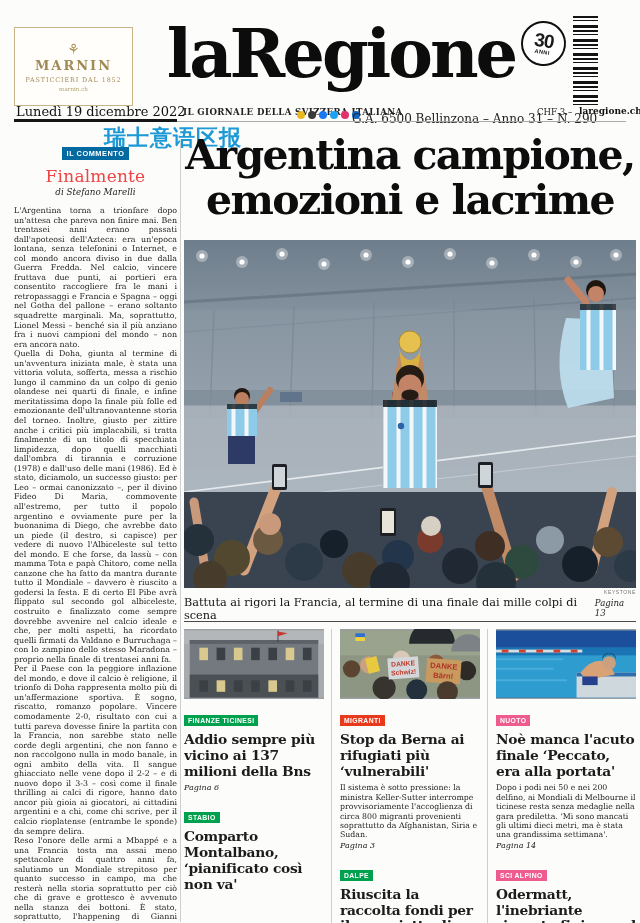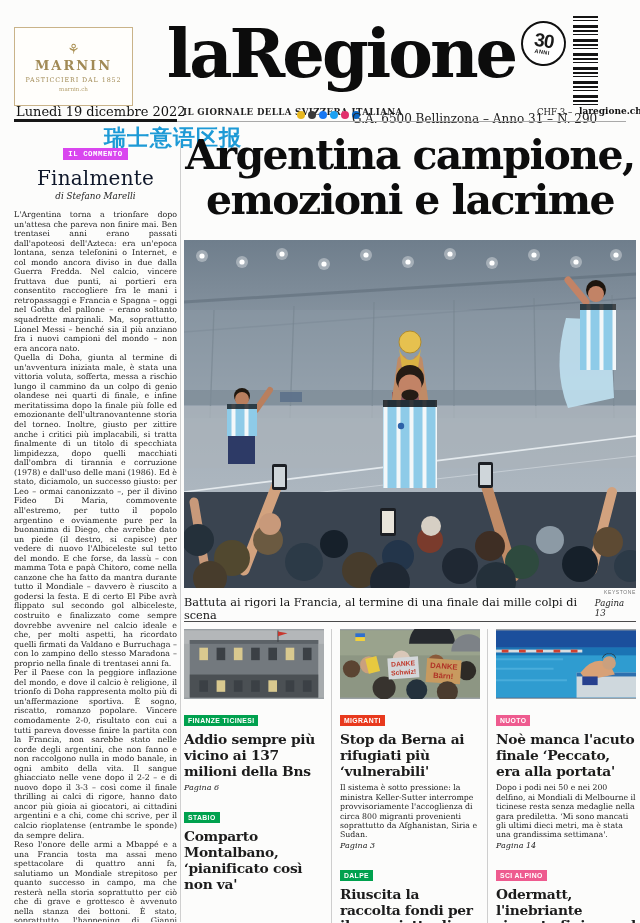--- a/index.html
+++ b/index.html
@@ -35,21 +35,21 @@
   .rule{position:absolute;left:14px;top:121px;width:612px;height:1px;background:#a9a9a9}
   .rule-thick{position:absolute;left:14px;top:119px;width:163px;height:3px;background:#161616}
 
   .cn{position:absolute;left:104px;top:123px;font-family:Liberation Serif, serif;
       font-size:22px;font-weight:bold;color:#1d9ad6;letter-spacing:1px}
 
   
   .commento{position:absolute;left:14px;top:141px;width:163px;height:781px;overflow:hidden;text-align:center}
   .kicker-commento{display:inline-block;background:#e63a17;color:#fff;font-family:"Liberation Sans",sans-serif;
                    font-size:7.4px;font-weight:bold;letter-spacing:.5px;padding:2px 5px}
-  .commento h2{margin:6px 0 1px;font-size:20px;font-weight:normal;color:#0f172a;letter-spacing:.2px}
+  .commento h2{margin:6px 0 1px;font-size:17px;font-weight:normal;color:#ef4444;letter-spacing:.2px}
   .byline{font-size:8.8px;font-style:italic;margin-bottom:9px;color:#222}
   .colbody{text-align:justify;font-size:7.9px;line-height:9.55px;color:#1d1d1d}
   .colbody p{margin:0}
   .vdivider{position:absolute;left:180px;top:143px;width:1px;height:779px;background:#cfcfcf}
 
   
   .lead-hl{position:absolute;left:182px;top:133px;width:456px;text-align:center;
            font-size:41px;line-height:45px;font-weight:bold;letter-spacing:-1.6px;color:#0d0d0d}
   .lead-photo{position:absolute;left:184px;top:240px;width:452px;height:348px;background:#8b98a5;overflow:hidden}
   .credit{position:absolute;left:184px;top:589px;width:452px;text-align:right;
@@ -105,21 +105,21 @@
   </div>
   <div class="issue">G.A. 6500 Bellinzona – Anno 31 – N. 290</div>
   <div class="price">CHF 3.–</div>
   <div class="site">laregione.ch</div>
   <div class="rule"></div>
   <div class="rule-thick"></div>
 
   <div class="cn" style="color: rgb(29, 154, 214);">瑞士意语区报</div>
 
   <div class="commento">
-    <span class="kicker-commento" style="background-color: #d946ef; font-family: Liberation Mono, monospace;">IL COMMENTO</span>
+    <span class="kicker-commento" style="background-color: #0369a1;">IL COMMENTO</span>
     <h2>Finalmente</h2>
     <div class="byline">di Stefano Marelli</div>
     <div class="colbody">
       <p>L'Argentina torna a trionfare dopo un'attesa che pareva non finire mai. Ben trentasei anni erano passati dall'apoteosi dell'Azteca: era un'epoca lontana, senza telefonini o Internet, e col mondo ancora diviso in due dalla Guerra Fredda. Nel calcio, vincere fruttava due punti, ai portieri era consentito raccogliere fra le mani i retropassaggi e Francia e Spagna – oggi nel Gotha del pallone – erano soltanto squadrette marginali. Ma, soprattutto, Lionel Messi – benché sia il più anziano fra i nuovi campioni del mondo – non era ancora nato.</p>
       <p>Quella di Doha, giunta al termine di un'avventura iniziata male, è stata una vittoria voluta, sofferta, messa a rischio lungo il cammino da un colpo di genio olandese nei quarti di finale, e infine meritatissima dopo la finale più folle ed emozionante dell'ultranovantenne storia del torneo. Inoltre, giusto per zittire anche i critici più implacabili, si tratta finalmente di un titolo di specchiata limpidezza, dopo quelli macchiati dall'ombra di tirannia e corruzione (1978) e dall'uso delle mani (1986). Ed è stato, diciamolo, un successo giusto: per Leo – ormai canonizzato –, per il divino Fideo Di Maria, commovente all'estremo, per tutto il popolo argentino e ovviamente pure per la buonanima di Diego, che avrebbe dato un piede (il destro, si capisce) per vedere di nuovo l'Albiceleste sul tetto del mondo. E che forse, da lassù – con mamma Tota e papà Chitoro, come nella canzone che ha fatto da mantra durante tutto il Mondiale – davvero è riuscito a godersi la festa. E di certo El Pibe avrà flippato sul secondo gol albiceleste, costruito e finalizzato come sempre dovrebbe avvenire nel calcio ideale e che, per molti aspetti, ha ricordato quelli firmati da Valdano e Burruchaga – con lo zampino dello stesso Maradona – proprio nella finale di trentasei anni fa.</p>
       <p>Per il Paese con la peggiore inflazione del mondo, e dove il calcio è religione, il trionfo di Doha rappresenta molto più di un'affermazione sportiva. È sogno, riscatto, romanzo popolare. Vincere comodamente 2-0, risultato con cui a tutti pareva dovesse finire la partita con la Francia, non sarebbe stato nelle corde degli argentini, che non fanno e non raccolgono nulla in modo banale, in ogni ambito della vita. Il sangue ghiacciato nelle vene dopo il 2-2 – e di nuovo dopo il 3-3 – così come il finale thrilling ai calci di rigore, hanno dato ancor più gioia ai giocatori, ai cittadini argentini e a chi, come chi scrive, per il calcio rioplatense (entrambe le sponde) da sempre delira.</p>
       <p>Reso l'onore delle armi a Mbappé e a una Francia tosta ma assai meno spettacolare di quattro anni fa, salutiamo un Mondiale strepitoso per quanto successo in campo, ma che resterà nella storia soprattutto per ciò che di grave e grottesco è avvenuto nella stanza dei bottoni. È stato, soprattutto, l'happening di Gianni Infantino, l'uomo che non conosce vergogna: aveva aperto il torneo schierandosi chiaramente sul tema dei diritti arcobaleno – negando la visibilità che i sostenitori della causa chiedevano – e l'ha chiuso rifiutandosi invece di prender posizione sull'aggressione russa all'Ucraina, accampando la scusa che la politica deve restare fuori dallo sport. A volte, equiparare il viso ad altre parti anatomiche poste più in basso pare davvero lecito.</p>
     </div>
   </div>
   <div class="vdivider"></div>

